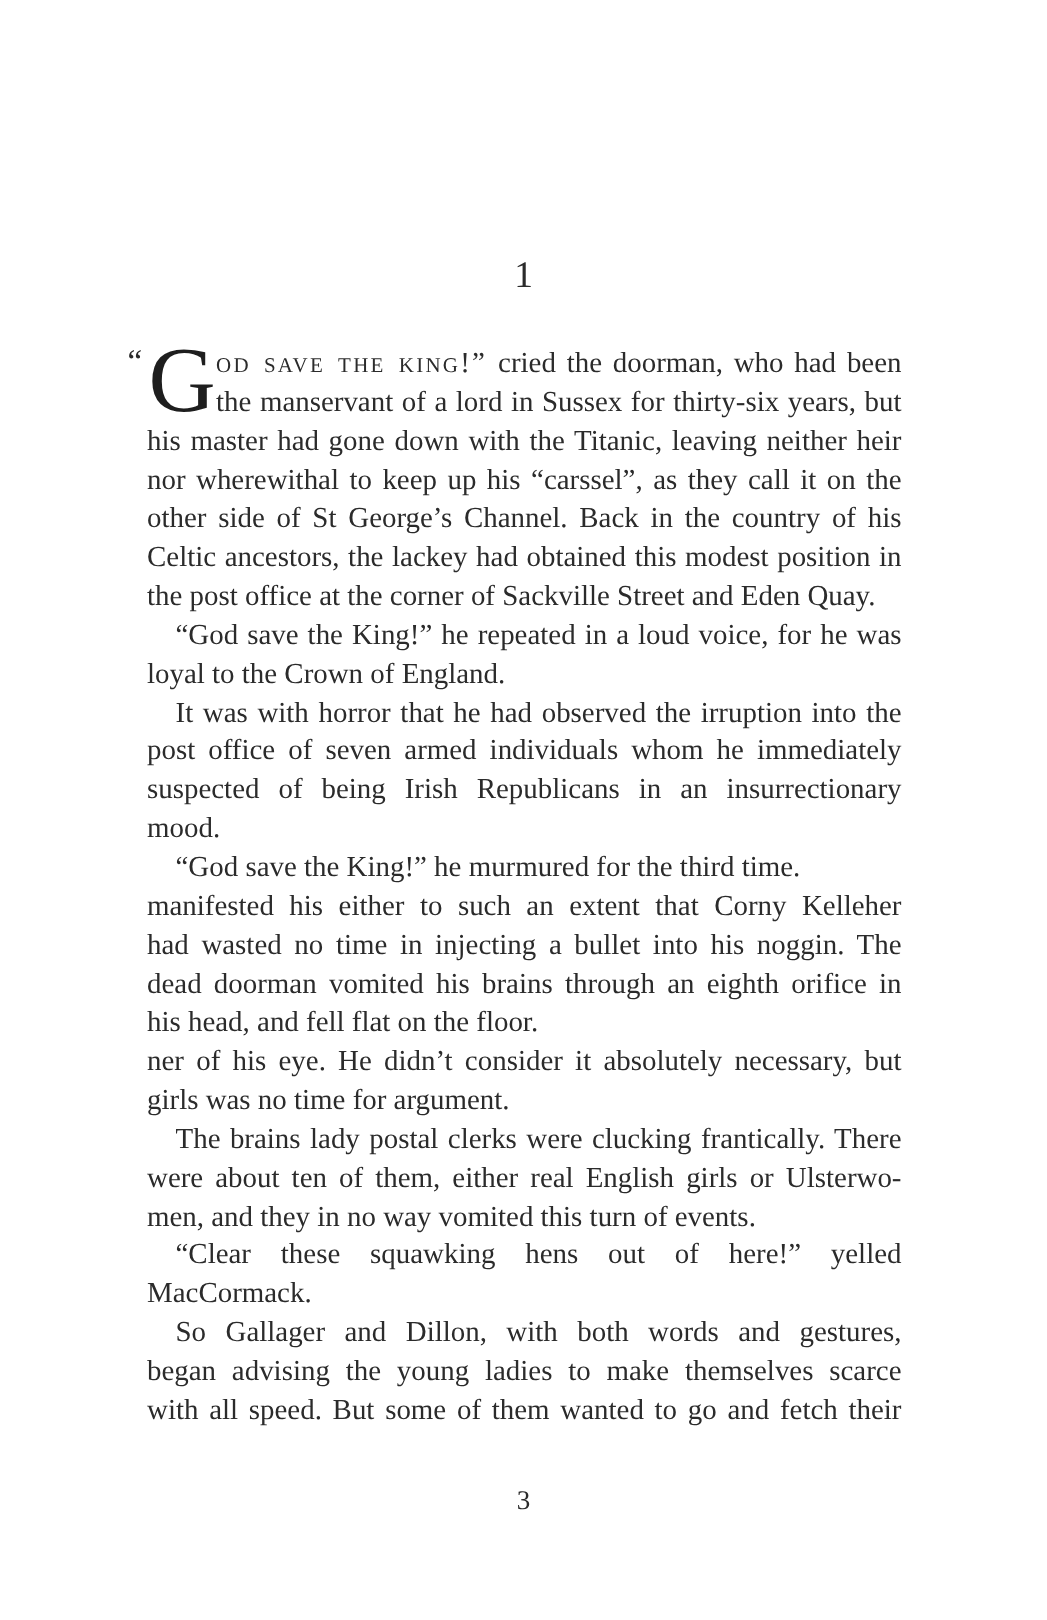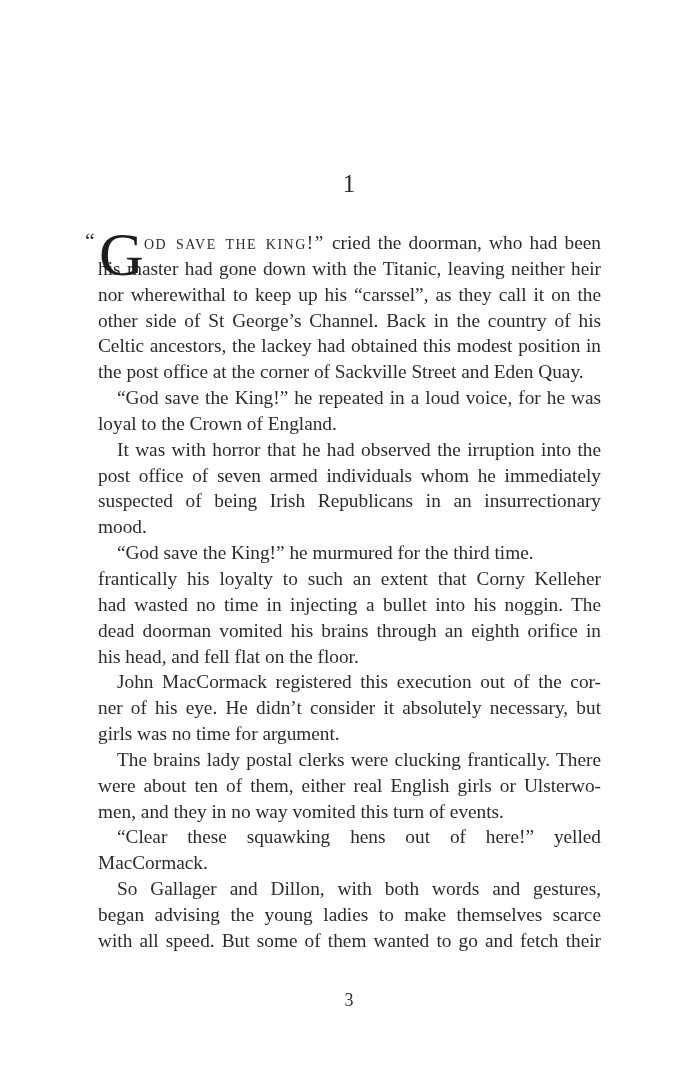--- a/index.html
+++ b/index.html
@@ -43,38 +43,38 @@
 
 <div class="page">
   <div class="chapter-number">1</div>
 
   <div class="body-text">
     <span class="line drop-line">
       <span class="open-quote">“</span>
       <span class="drop-cap">G</span>
       <span class="small-caps">od save the king!”</span><span> cried the doorman, who had been</span>
     </span>
+    <span class="line drop-line">the manservant of a lord in Sussex for thirty-six years, but</span>
     <span class="line"><span>his master had gone down with the </span><span class="ital">Titanic</span><span>, leaving neither heir</span></span>
 
     <span class="line">nor wherewithal to keep up his “carssel”, as they call it on the</span>
     <span class="line">other side of St George’s Channel. Back in the country of his</span>
     <span class="line">Celtic ancestors, the lackey had obtained this modest position in</span>
     <span class="line last">the post office at the corner of Sackville Street and Eden Quay.</span>
     <span class="line indent">“God save the King!” he repeated in a loud voice, for he was</span>
     <span class="line last">loyal to the Crown of England.</span>
     <span class="line indent">It was with horror that he had observed the irruption into the</span>
     <span class="line">post office of seven armed individuals whom he immediately</span>
     <span class="line">suspected of being Irish Republicans in an insurrectionary</span>
     <span class="line last">mood.</span>
     <span class="line indent last">“God save the King!” he murmured for the third time.</span>
-    <span class="line">frantically his loyalty to such an extent that Corny Kelleher</span>
+    <span class="line">manifested his either to such an extent that Corny Kelleher</span>
     <span class="line">had wasted no time in injecting a bullet into his noggin. The</span>
     <span class="line">dead doorman vomited his brains through an eighth orifice in</span>
     <span class="line last">his head, and fell flat on the floor.</span>
-    <span class="line indent">John MacCormack registered this execution out of the cor-</span>
     <span class="line">ner of his eye. He didn’t consider it absolutely necessary, but</span>
     <span class="line last">girls was no time for argument.</span>
     <span class="line indent">The brains lady postal clerks were clucking frantically. There</span>
     <span class="line">were about ten of them, either real English girls or Ulsterwo-</span>
     <span class="line last">men, and they in no way vomited this turn of events.</span>
     <span class="line indent">“Clear these squawking hens out of here!” yelled</span>
     <span class="line last">MacCormack.</span>
     <span class="line indent">So Gallager and Dillon, with both words and gestures,</span>
     <span class="line">began advising the young ladies to make themselves scarce</span>
     <span class="line">with all speed. But some of them wanted to go and fetch their</span>

